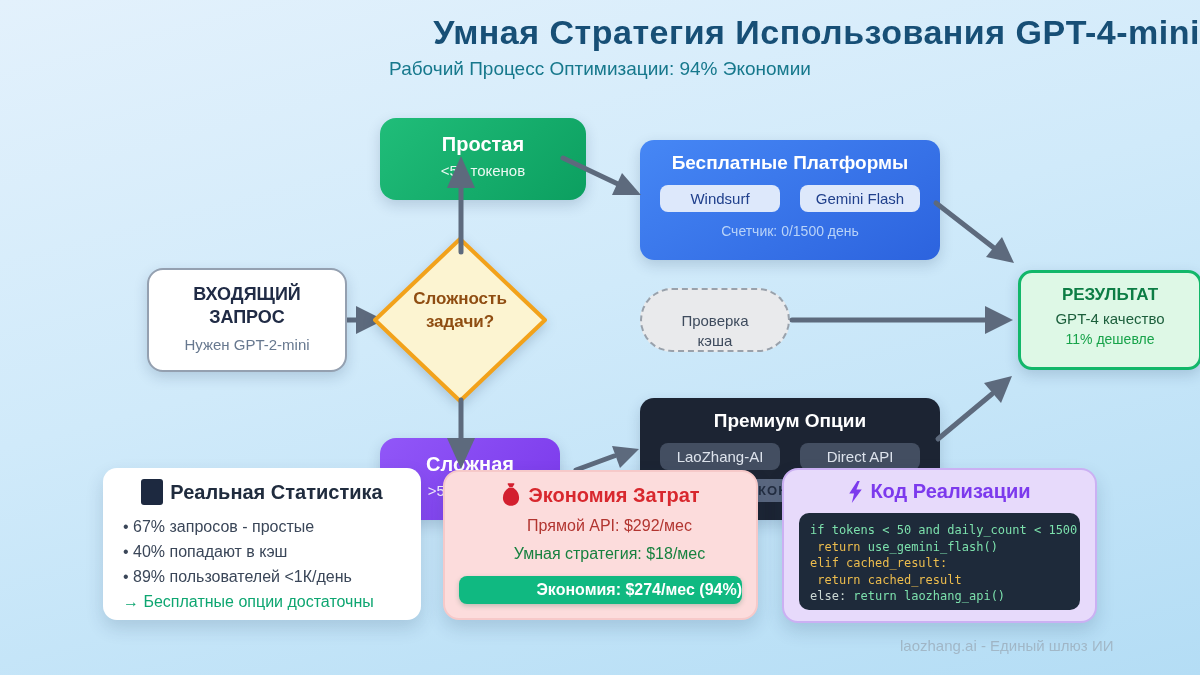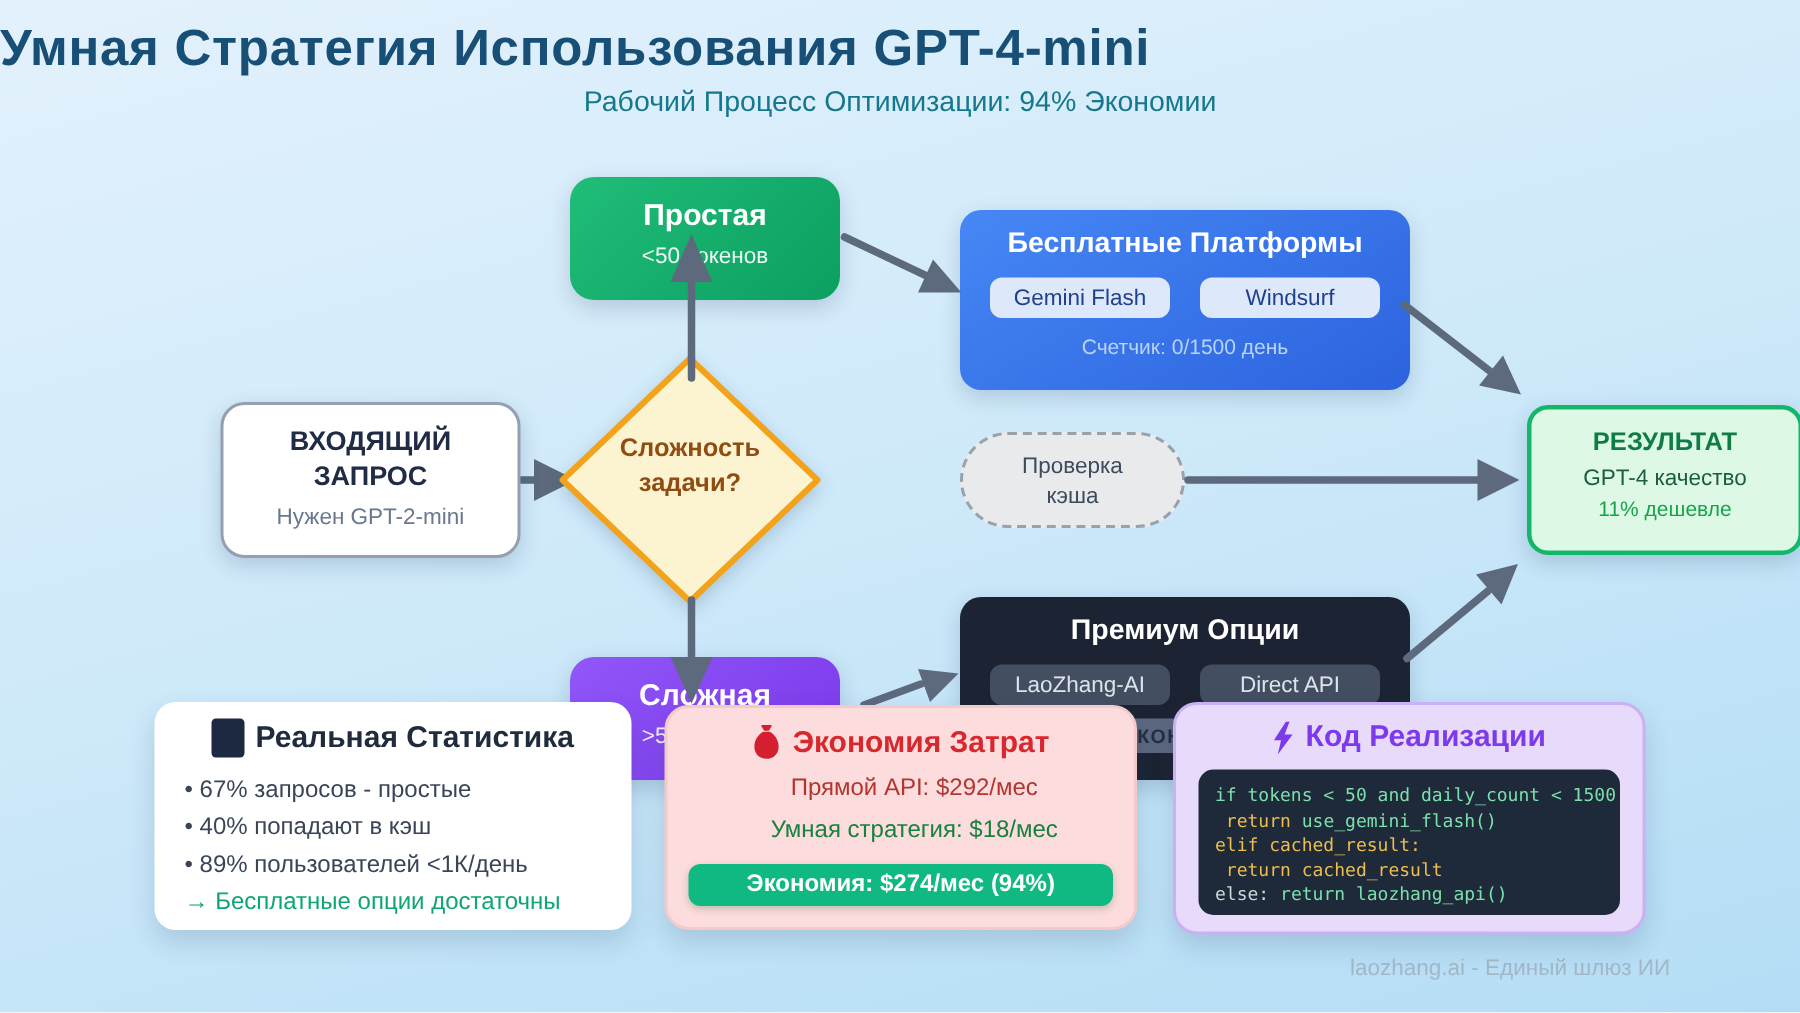--- a/index.html
+++ b/index.html
@@ -1,30 +1,30 @@
 <!DOCTYPE html>
 <html><head>
 <meta charset="utf-8">
 <style>
   html,body{margin:0;padding:0;}
   .canvas{position:relative;width:1200px;height:675px;overflow:hidden;
     background:linear-gradient(165deg,#e3f1fc 0%,#d0eafa 45%,#b4ddf5 100%);
     font-family:"Liberation Sans",sans-serif;}
   
-  .title{position:absolute;top:13px;left:0;width:100%;text-align:left;
+  .title{position:absolute;top:13px;left:0;width:100%;text-align:right;
     font-size:34px;font-weight:bold;color:#174f76;letter-spacing:.5px;}
   .subtitle{position:absolute;top:58px;left:0;width:100%;text-align:center;
     font-size:19px;color:#16788c;}
   
   .node{position:absolute;text-align:center;border-radius:16px;
     box-shadow:0 5px 14px rgba(20,50,90,.18);box-sizing:border-box;z-index:2;}
   .node-title{font-size:20px;font-weight:bold;}
   .node-sub{font-size:15px;}
   
-  .simple{left:380px;top:118px;width:180px;height:82px;color:#fff;
+  .simple{left:380px;top:118px;width:206px;height:82px;color:#fff;
     background:linear-gradient(135deg,#20bd79,#0c9f60);}
   .complex{left:380px;top:438px;width:180px;height:82px;color:#fff;
     background:linear-gradient(135deg,#9157f8,#7a38ea);}
   .simple .node-title,.complex .node-title{margin-top:15px;}
   .simple .node-sub,.complex .node-sub{margin-top:6px;opacity:.92;}
   
   .platforms{left:640px;top:140px;width:300px;height:120px;border-radius:14px;color:#fff;
     background:linear-gradient(150deg,#4687f5,#2c63de);}
   .premium{left:640px;top:398px;width:300px;height:122px;border-radius:14px;color:#fff;
     background:#1c2433;}
@@ -42,21 +42,21 @@
   .incoming .node-title{margin-top:13px;font-size:18px;color:#202b45;line-height:1.25;}
   .incoming .node-sub{margin-top:8px;color:#67788f;}
   
   .diamond{position:absolute;left:371px;top:236px;width:178px;height:168px;z-index:2;}
   .diamond svg{position:absolute;left:0;top:0;filter:drop-shadow(0 4px 6px rgba(20,50,90,.2));}
   .diamond .dtext{position:absolute;left:0;top:52px;width:100%;text-align:center;
     font-size:17px;font-weight:bold;color:#8f4d12;line-height:1.35;}
   
   .cache{left:640px;top:288px;width:150px;height:64px;border-radius:32px;background:#e9eaec;
     border:2px dashed #99a1ab;box-shadow:none;color:#3e4b5d;font-size:15px;line-height:1.35;
-    padding-top:11px;}
+    padding-top:21px;}
   
   .result{left:1018px;top:270px;width:184px;height:100px;background:#def8e6;
     border:3px solid #12b76a;border-radius:14px;}
   .result .r-title{margin-top:12px;font-size:17px;font-weight:bold;color:#0d7d45;}
   .result .r-l1{margin-top:5px;font-size:15px;color:#1b5e3b;}
   .result .r-l2{margin-top:4px;font-size:14px;color:#17a34a;}
   
   .card{position:absolute;z-index:5;box-sizing:border-box;border-radius:16px;
     box-shadow:0 8px 18px rgba(20,50,90,.16);text-align:center;}
   .stats{left:103px;top:468px;width:318px;height:152px;background:#fff;border-radius:14px;}
@@ -67,21 +67,21 @@
   .stats li{font-size:16px;color:#3a4658;line-height:25px;}
   .stats .hl{color:#0ea671;}
   .savings{left:443px;top:470px;width:315px;height:150px;background:#fcdcdc;
     border:2px solid #f6c9c9;}
   .savings .card-head{color:#d8282e;}
   .sv-line{text-align:center;padding-left:18px;font-size:16px;margin-top:10px;}
   .sv-direct{color:#b23530;}
   .sv-smart{color:#17813f;}
   .sv-pill{margin:13px auto 0;width:283px;height:28px;line-height:28px;border-radius:8px;
     background:#10b981;color:#fff;font-size:16px;font-weight:bold;
-    box-shadow:0 2px 5px rgba(10,90,60,.25);}
+    box-shadow:0 2px 5px rgba(10,90,60,.25);text-align:right;}
   .codecard{left:782px;top:468px;width:315px;height:155px;background:#e7dafb;
     border:2px solid #cbb0f3;}
   .codecard .card-head{color:#7c3aed;margin-top:10px;}
   .code-block{margin:10px auto 0;width:281px;height:97px;background:#1e2a3a;border-radius:10px;
     box-sizing:border-box;padding:9px 0 0 11px;overflow:hidden;text-align:left;
     font-family:"DejaVu Sans Mono",monospace;font-size:12px;line-height:16.5px;}
   .code-block div{white-space:pre;}
   .tok-green{color:#7ce0ac;}
   .tok-yellow{color:#edbd4d;}
   .tok-light{color:#ccd9d4;}
@@ -108,22 +108,22 @@
   </svg>
 
   <div class="node simple">
     <div class="node-title">Простая</div>
     <div class="node-sub">&lt;50 токенов</div>
   </div>
 
   <div class="node platforms">
     <div class="box-head">Бесплатные Платформы</div>
     <div class="chip-row">
+      <div class="chip">Windsurf</div>
       <div class="chip">Gemini Flash</div>
-      <div class="chip">Windsurf</div>
     </div>
     <div class="caption">Счетчик: 0/1500 день</div>
   </div>
 
   <div class="node incoming">
     <div class="node-title">
       <span>ВХОДЯЩИЙ</span><br>
       <span>ЗАПРОС</span>
     </div>
     <div class="node-sub">Нужен GPT-2-mini</div>

